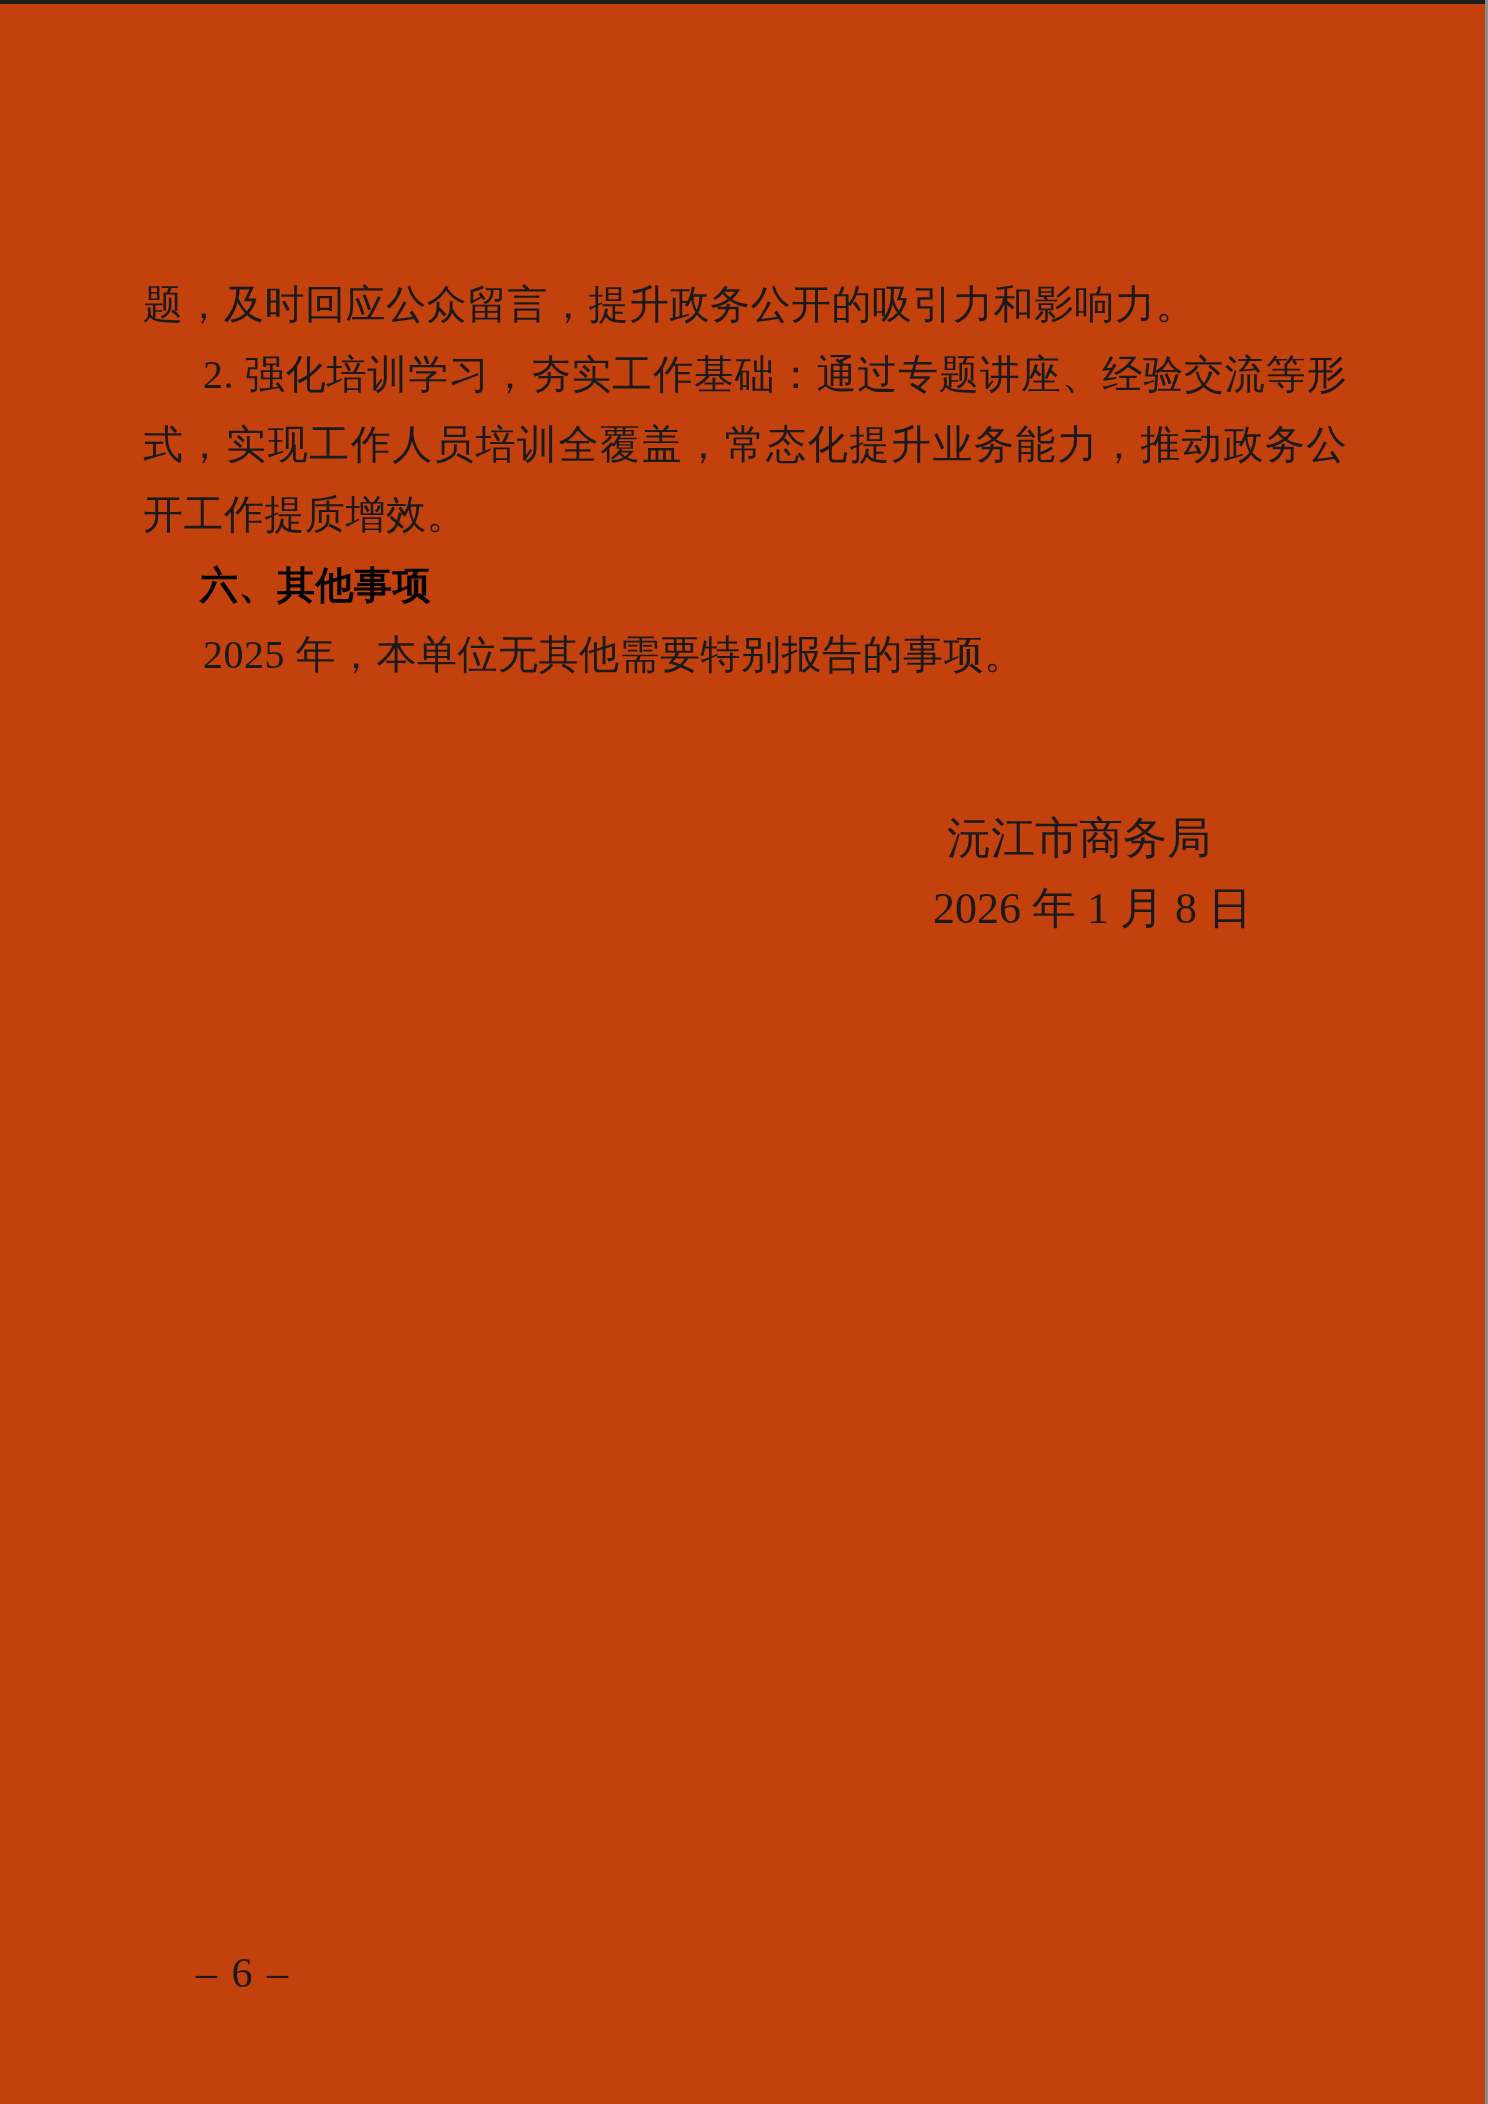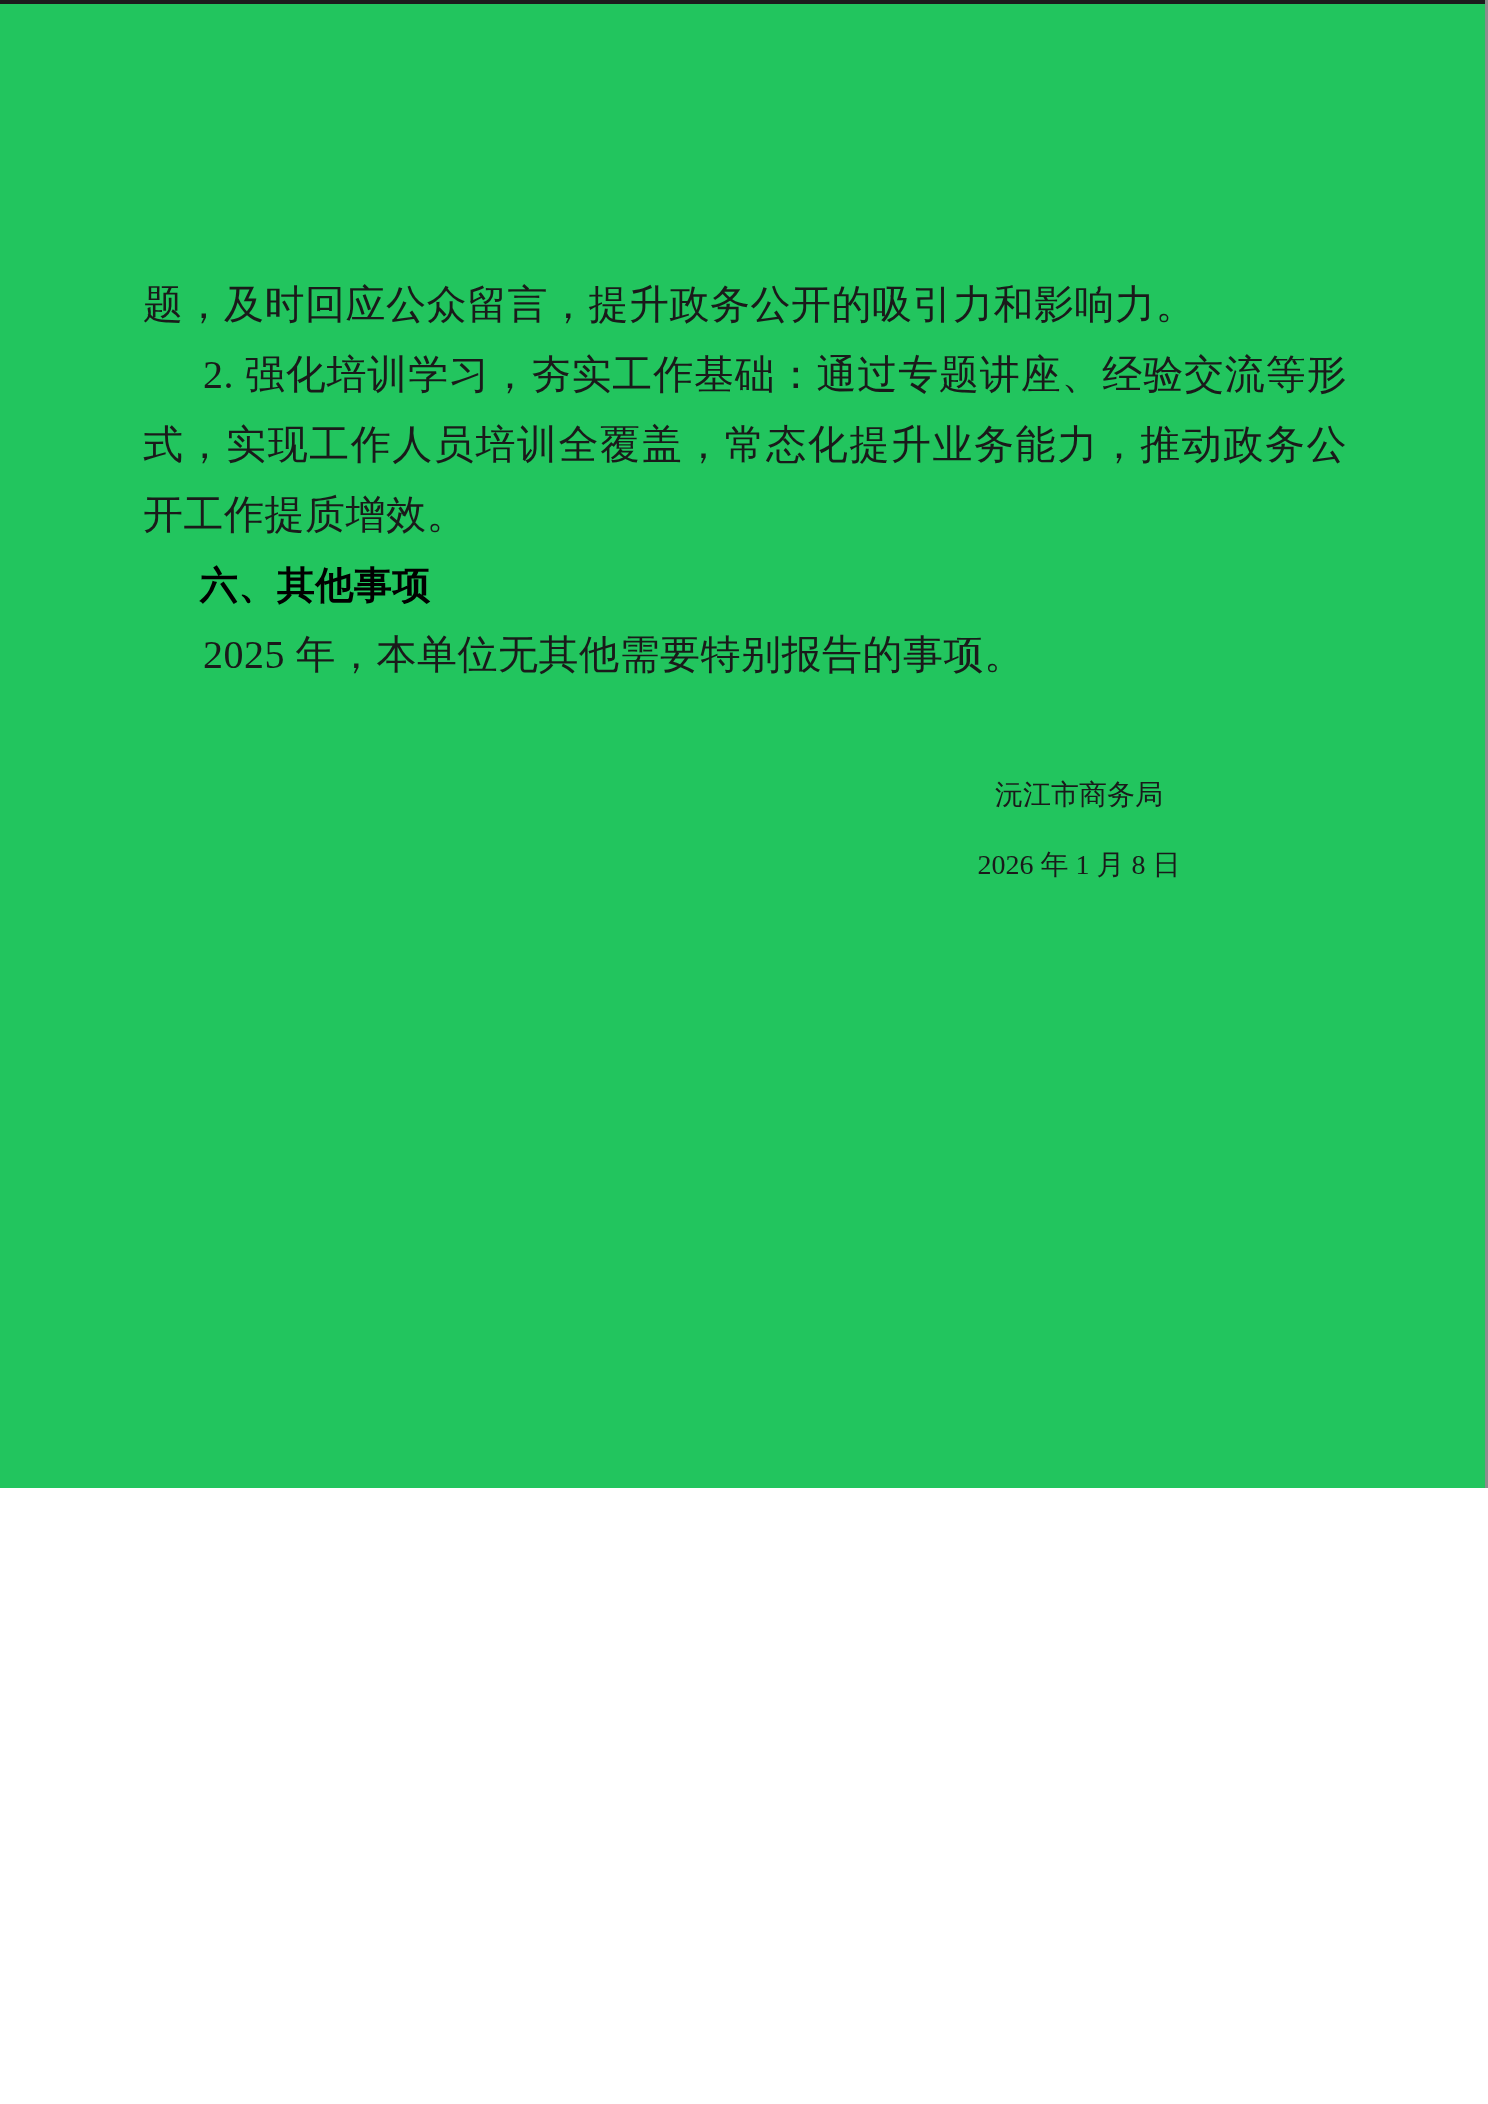--- a/index.html
+++ b/index.html
@@ -3,22 +3,22 @@
 <meta charset="utf-8">
 <style>
   html, body {
     margin: 0;
     padding: 0;
     background: #ffffff;
   }
   .page {
     position: relative;
     width: 1488px;
-    height: 1488px;
-    background: #22c55e;
+    height: 2104px;
+    background: #c2410c;
     overflow: hidden;
     color: #1a1a1a;
     font-family: "Liberation Serif", serif;
   }
   .top-border {
     position: absolute;
     top: 0;
     left: 0;
     width: 1488px;
     height: 4px;
@@ -54,24 +54,24 @@
     line-height: 70px;
     font-weight: bold;
     font-family: "Liberation Sans", sans-serif;
     text-indent: 1.5em;
     text-align: left;
     color: #000000;
   }
   .signature-block {
     position: absolute;
     left: 933px;
-    top: 760px;
+    top: 804px;
     width: 292px;
     text-align: center;
-    font-size: 28px;
+    font-size: 44px;
     line-height: 70px;
     white-space: nowrap;
   }
   .sig-line {
     margin: 0;
   }
   .page-footer {
     position: absolute;
     left: 196px;
     top: 1950px;

